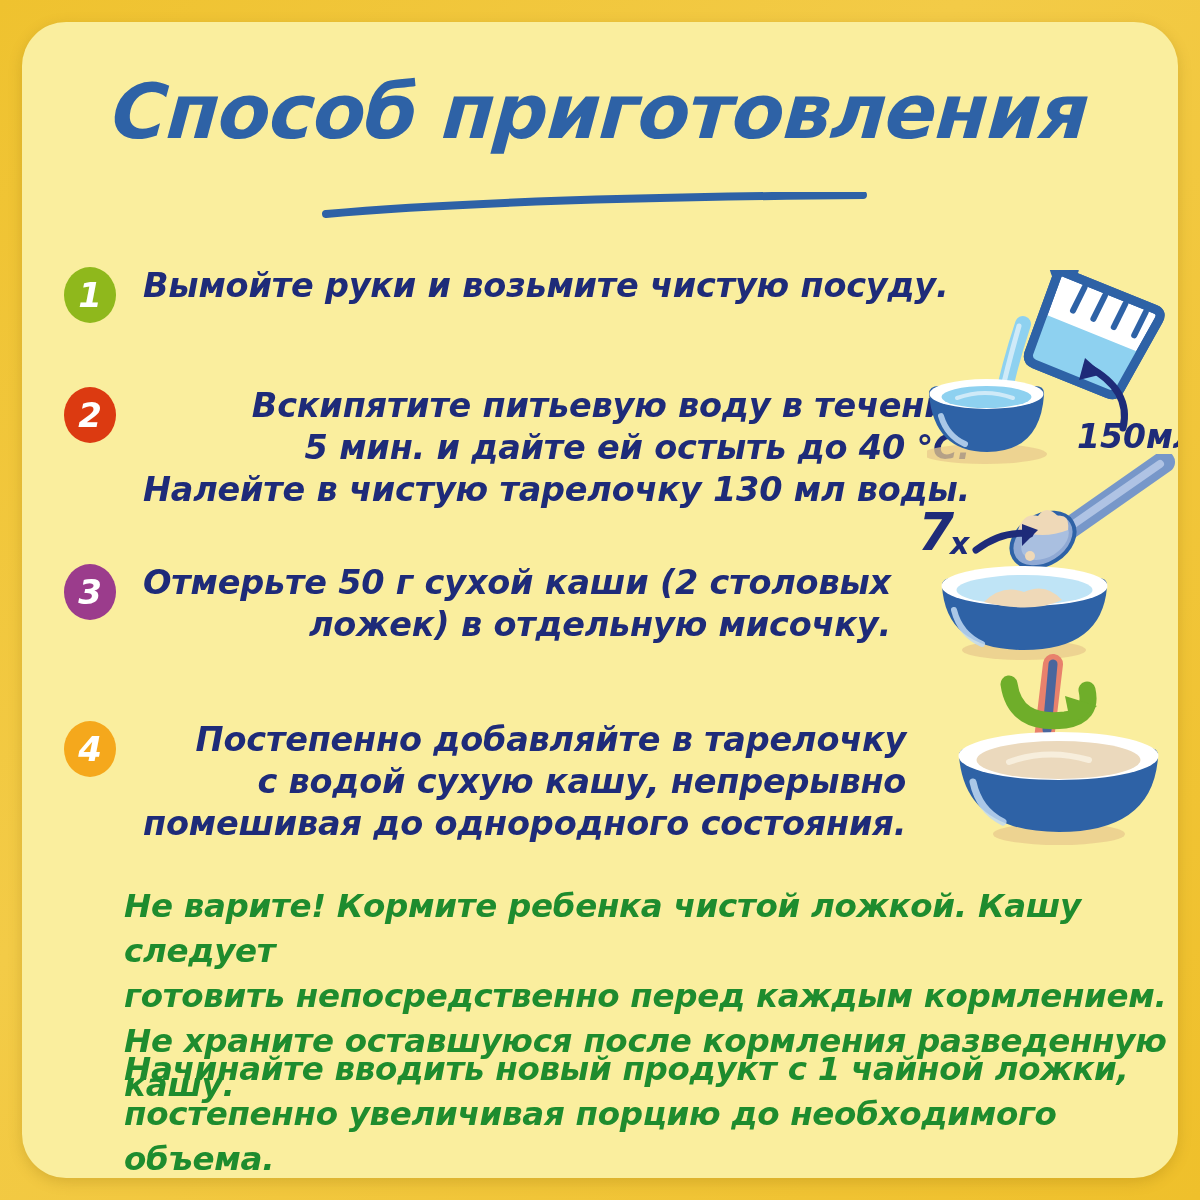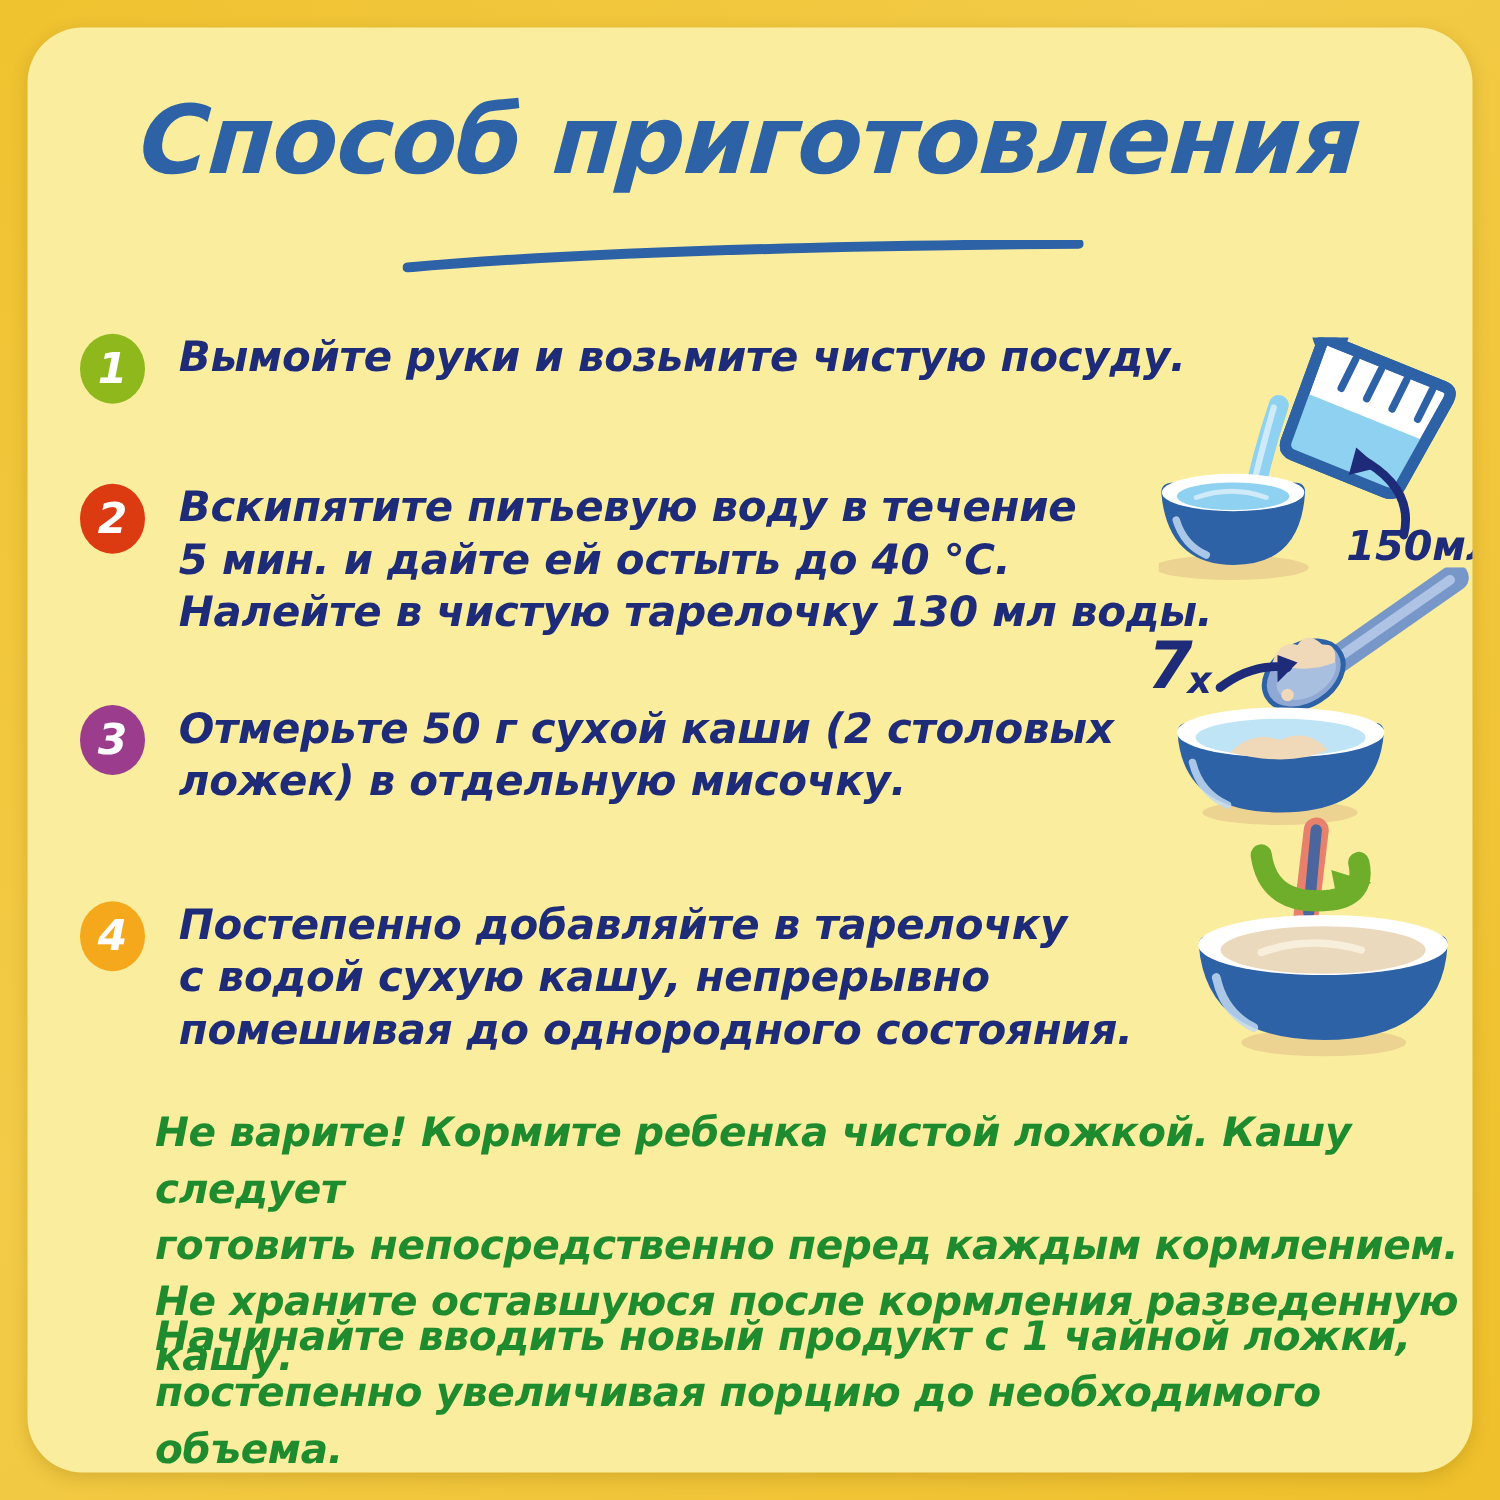--- a/index.html
+++ b/index.html
@@ -85,20 +85,21 @@
   }
   .step-text {
     margin-left: 27px;
     color: #1E2B79;
     font-size: 33.5px;
     font-weight: bold;
     font-style: italic;
     line-height: 1.26;
     letter-spacing: -0.2px;
     white-space: pre-line;
+    text-align: right;
   }
 
   #step-1 { left: 42px; top: 243px; }
   #step-2 { left: 42px; top: 363px; }
   #step-3 { left: 42px; top: 540px; }
   #step-4 { left: 42px; top: 697px; }
 
   
   .note {
     position: absolute;

